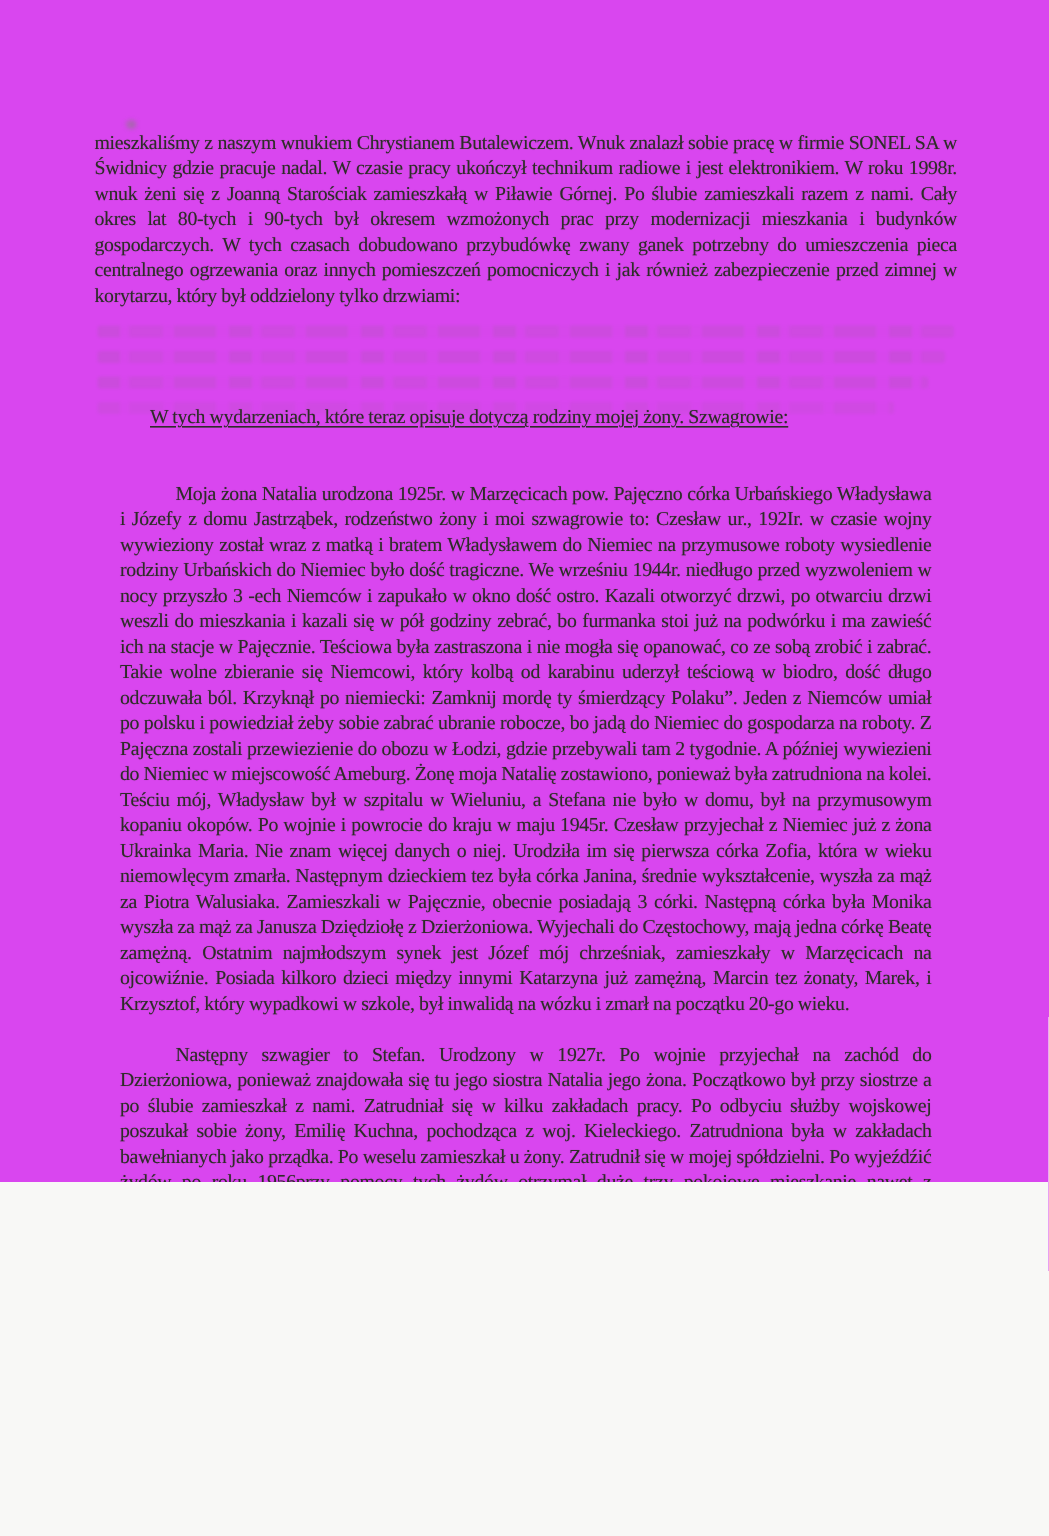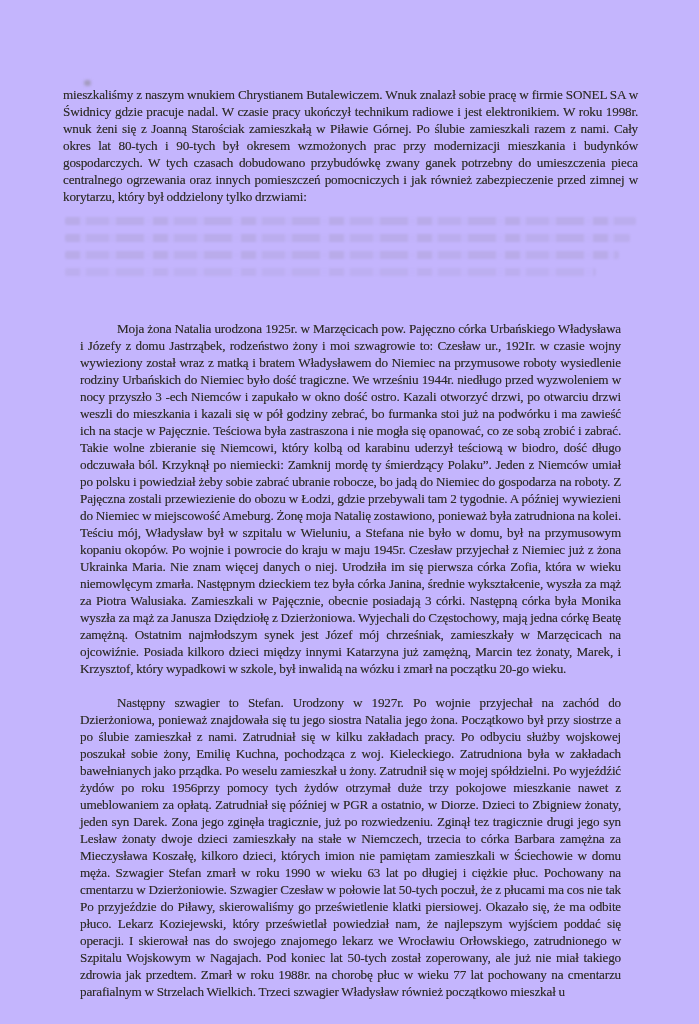--- a/index.html
+++ b/index.html
@@ -3,22 +3,22 @@
 <meta charset="utf-8">
 <style>
   html, body {
     margin: 0;
     padding: 0;
     background: #f8f8f6;
   }
   .page {
     position: relative;
     width: 699px;
-    height: 1024px;
-    background: #c4b5fd;
+    height: 788px;
+    background: #d946ef;
     overflow: hidden;
     font-family: "Liberation Serif", "DejaVu Serif", serif;
     color: #2e2c29;
   }
   .textblock {
     position: absolute;
     left: 63px;
     width: 575px;
     font-size: 13.2px;
     line-height: 17px;
@@ -85,19 +85,22 @@
 
   <div id="para1" class="textblock">mieszkaliśmy z naszym wnukiem Chrystianem Butalewiczem. Wnuk znalazł sobie pracę w firmie SONEL SA w Świdnicy gdzie pracuje nadal. W czasie pracy ukończył technikum radiowe i jest elektronikiem. W roku 1998r. wnuk żeni się z Joanną Starościak zamieszkałą w Piławie Górnej. Po ślubie zamieszkali razem z nami. Cały okres lat 80-tych i 90-tych był okresem wzmożonych prac przy modernizacji mieszkania i budynków gospodarczych. W tych czasach dobudowano przybudówkę zwany ganek potrzebny do umieszczenia pieca centralnego ogrzewania oraz innych pomieszczeń pomocniczych i jak również zabezpieczenie przed zimnej w korytarzu, który był oddzielony tylko drzwiami:</div>
 
   <div class="ghost-lines">
     <div class="ghost-line l1"></div>
     <div class="ghost-line l2"></div>
     <div class="ghost-line l3"></div>
     <div class="ghost-line l4"></div>
   </div>
 
+  <div id="heading-block" class="textblock">
+    <span class="underlined">W tych wydarzeniach, które teraz opisuje dotyczą rodziny mojej żony. Szwagrowie:</span>
+  </div>
 
   <div id="bodytext" class="textblock">
     <p>Moja żona Natalia urodzona 1925r. w Marzęcicach pow. Pajęczno córka Urbańskiego Władysława i Józefy z domu Jastrząbek, rodzeństwo żony i moi szwagrowie to: Czesław ur., 192Ir. w czasie wojny wywieziony został wraz z matką i bratem Władysławem do Niemiec na przymusowe roboty wysiedlenie rodziny Urbańskich do Niemiec było dość tragiczne. We wrześniu 1944r. niedługo przed wyzwoleniem w nocy przyszło 3 -ech Niemców i zapukało w okno dość ostro. Kazali otworzyć drzwi, po otwarciu drzwi weszli do mieszkania i kazali się w pół godziny zebrać, bo furmanka stoi już na podwórku i ma zawieść ich na stacje w Pajęcznie. Teściowa była zastraszona i nie mogła się opanować, co ze sobą zrobić i zabrać. Takie wolne zbieranie się Niemcowi, który kolbą od karabinu uderzył teściową w biodro, dość długo odczuwała ból. Krzyknął po niemiecki: Zamknij mordę ty śmierdzący Polaku”. Jeden z Niemców umiał po polsku i powiedział żeby sobie zabrać ubranie robocze, bo jadą do Niemiec do gospodarza na roboty. Z Pajęczna zostali przewiezienie do obozu w Łodzi, gdzie przebywali tam 2 tygodnie. A później wywiezieni do Niemiec w miejscowość Ameburg. Żonę moja Natalię zostawiono, ponieważ była zatrudniona na kolei. Teściu mój, Władysław był w szpitalu w Wieluniu, a Stefana nie było w domu, był na przymusowym kopaniu okopów. Po wojnie i powrocie do kraju w maju 1945r. Czesław przyjechał z Niemiec już z żona Ukrainka Maria. Nie znam więcej danych o niej. Urodziła im się pierwsza córka Zofia, która w wieku niemowlęcym zmarła. Następnym dzieckiem tez była córka Janina, średnie wykształcenie, wyszła za mąż za Piotra Walusiaka. Zamieszkali w Pajęcznie, obecnie posiadają 3 córki. Następną córka była Monika wyszła za mąż za Janusza Dziędziołę z Dzierżoniowa. Wyjechali do Częstochowy, mają jedna córkę Beatę zamężną. Ostatnim najmłodszym synek jest Józef mój chrześniak, zamieszkały w Marzęcicach na ojcowiźnie. Posiada kilkoro dzieci między innymi Katarzyna już zamężną, Marcin tez żonaty, Marek, i Krzysztof, który wypadkowi w szkole, był inwalidą na wózku i zmarł na początku 20-go wieku.</p>
     <p>Następny szwagier to Stefan. Urodzony w 1927r. Po wojnie przyjechał na zachód do Dzierżoniowa, ponieważ znajdowała się tu jego siostra Natalia jego żona. Początkowo był przy siostrze a po ślubie zamieszkał z nami. Zatrudniał się w kilku zakładach pracy. Po odbyciu służby wojskowej poszukał sobie żony, Emilię Kuchna, pochodząca z woj. Kieleckiego. Zatrudniona była w zakładach bawełnianych jako prządka. Po weselu zamieszkał u żony. Zatrudnił się w mojej spółdzielni. Po wyjeźdźić żydów po roku 1956przy pomocy tych żydów otrzymał duże trzy pokojowe mieszkanie nawet z umeblowaniem za opłatą. Zatrudniał się później w PGR a ostatnio, w Diorze. Dzieci to Zbigniew żonaty, jeden syn Darek. Zona jego zginęła tragicznie, już po rozwiedzeniu. Zginął tez tragicznie drugi jego syn Lesław żonaty dwoje dzieci zamieszkały na stałe w Niemczech, trzecia to córka Barbara zamężna za Mieczysława Koszałę, kilkoro dzieci, których imion nie pamiętam zamieszkali w Ściechowie w domu męża. Szwagier Stefan zmarł w roku 1990 w wieku 63 lat po długiej i ciężkie płuc. Pochowany na cmentarzu w Dzierżoniowie. Szwagier Czesław w połowie lat 50-tych poczuł, że z płucami ma cos nie tak Po przyjeździe do Piławy, skierowaliśmy go prześwietlenie klatki piersiowej. Okazało się, że ma odbite płuco. Lekarz Koziejewski, który prześwietlał powiedział nam, że najlepszym wyjściem poddać się operacji. I skierował nas do swojego znajomego lekarz we Wrocławiu Orłowskiego, zatrudnionego w Szpitalu Wojskowym w Nagajach. Pod koniec lat 50-tych został zoperowany, ale już nie miał takiego zdrowia jak przedtem. Zmarł w roku 1988r. na chorobę płuc w wieku 77 lat pochowany na cmentarzu parafialnym w Strzelach Wielkich. Trzeci szwagier Władysław również początkowo mieszkał u</p>
   </div>
 
 </div>
 
 </body></html>

